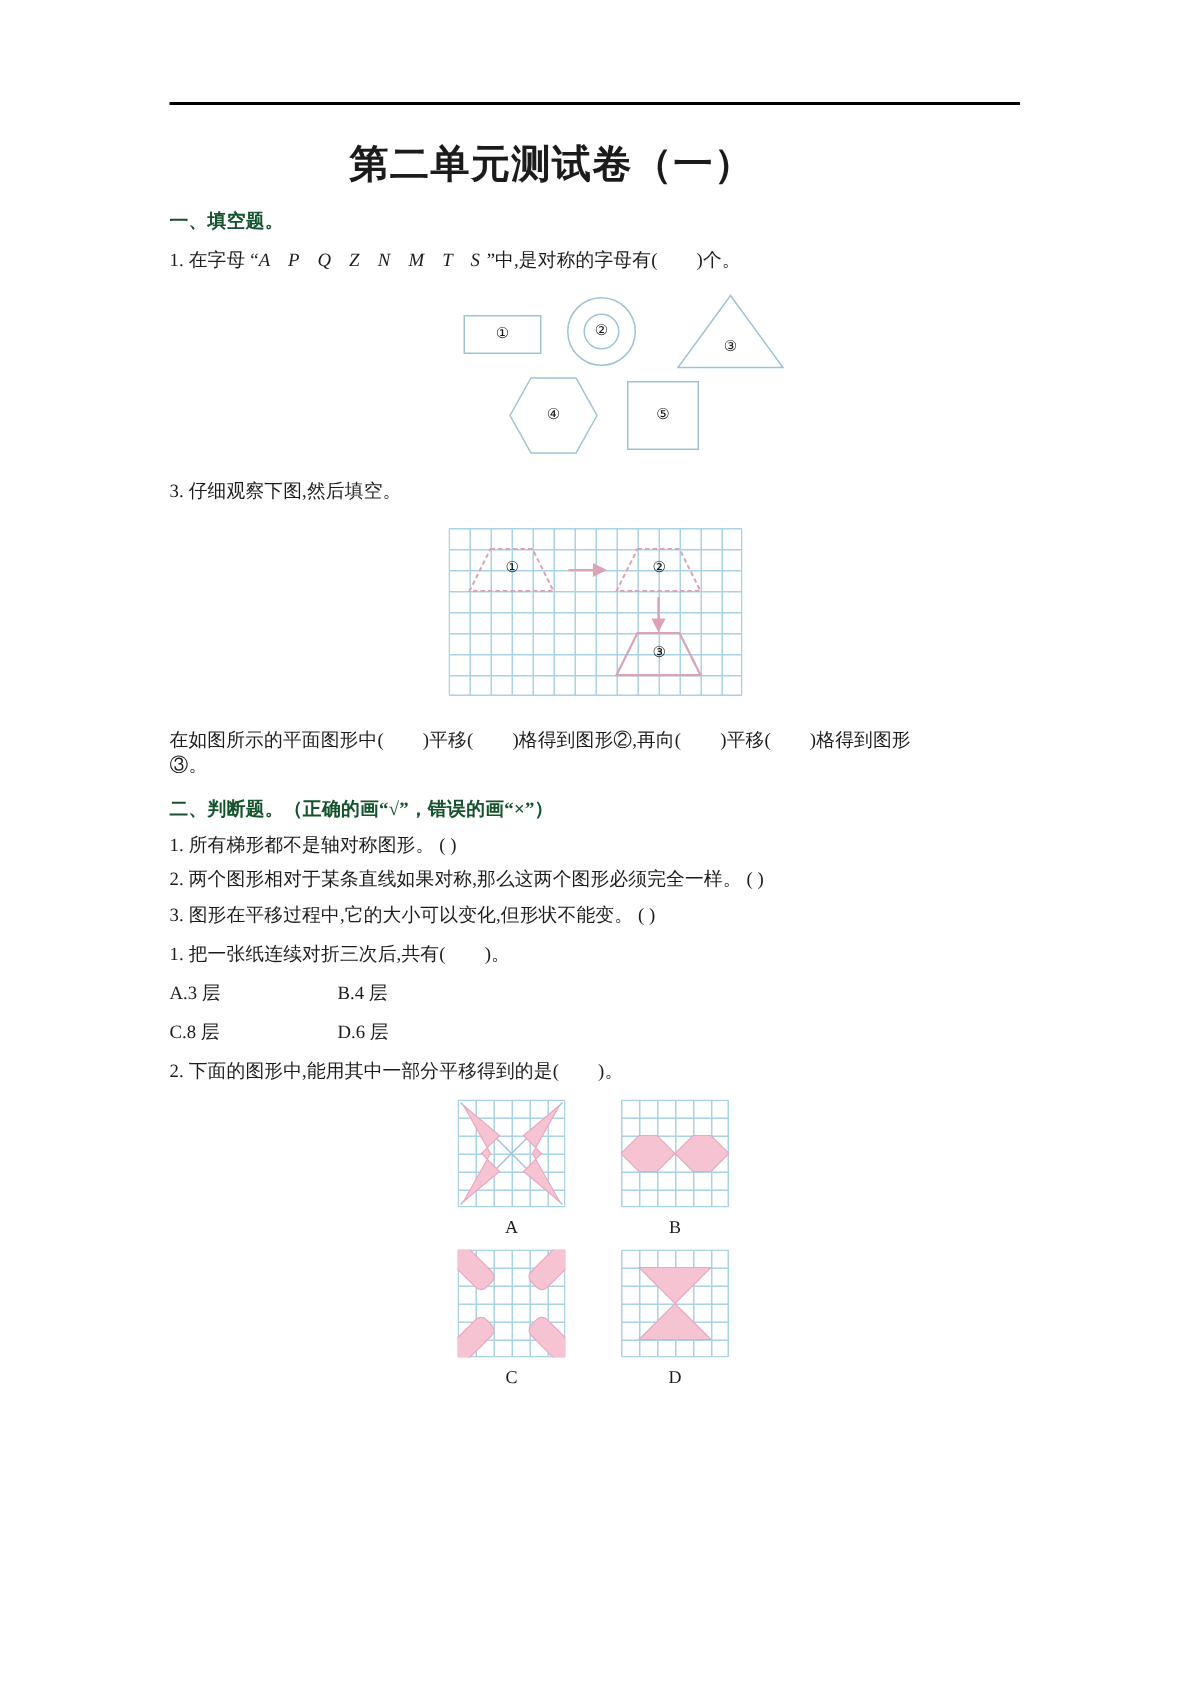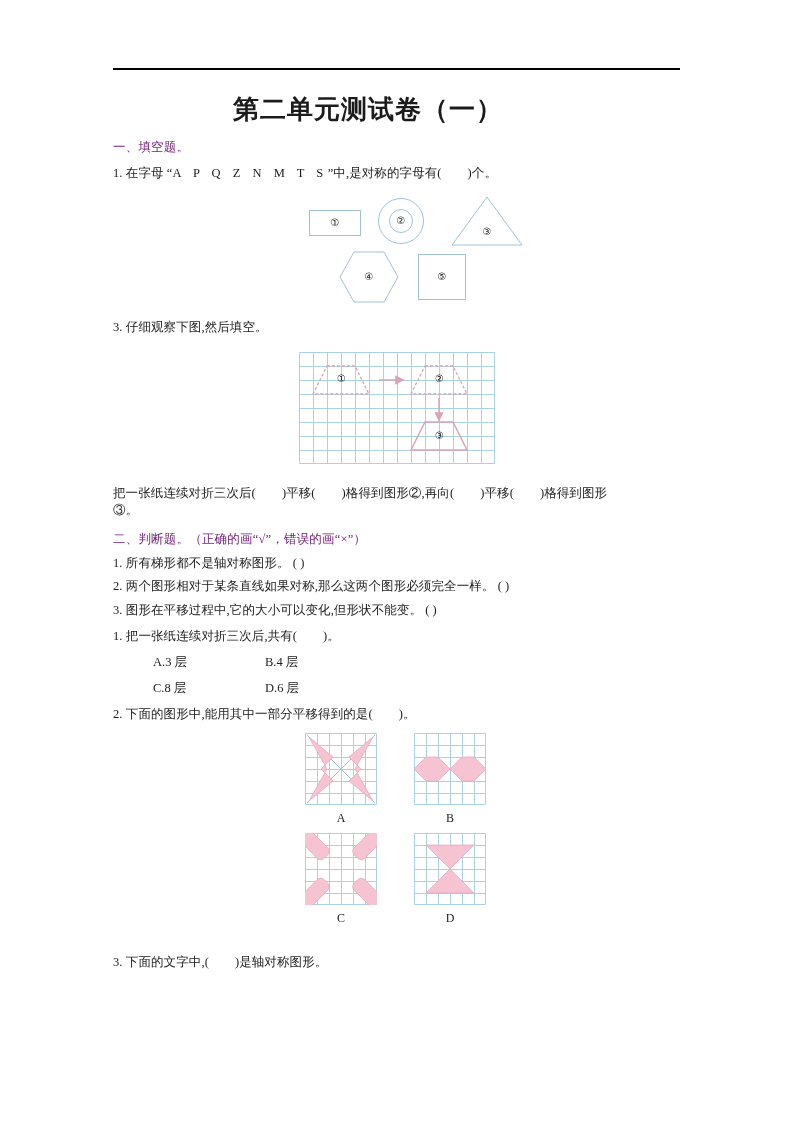--- a/index.html
+++ b/index.html
@@ -35,39 +35,39 @@
     padding-top: 92px;
     text-align: center;
     font-size: 26px;
     font-weight: bold;
     letter-spacing: 1px;
     font-family: "DejaVu Serif", "Liberation Serif", serif;
   }
   .section-head {
     font-size: 12.5px;
     margin-top: 12px;
-    color: #701a75;
+    color: #14532d;
     letter-spacing: .2px;
+    font-weight: bold;
   }
   .q-line {
     font-size: 12.5px;
     margin-top: 9px;
     letter-spacing: .1px;
     line-height: 1.35;
   }
   .q-line.tight { margin-top: 7px; }
-  .spaced-letters { letter-spacing: 4.5px; }
+  .spaced-letters { letter-spacing: 4.5px; font-style: italic; }
   .paren { letter-spacing: 0; }
   .blank { display: inline-block; width: 26px; }
 
   .opt-row {
     font-size: 12.5px;
     margin-top: 9px;
     display: flex;
-    margin-left: 40px;
   }
   .opt-row .opt { width: 112px; }
 
   
   .fig-shapes {
     position: relative;
     height: 118px;
     margin-top: 10px;
   }
   .shp {
@@ -253,21 +253,21 @@
           <polygon points="140,68 136.5,61 143.5,61"></polygon>
         </g>
       </svg>
       <span class="lbl-sm" style="left:38px; top:21px;">①</span>
       <span class="lbl-sm" style="left:136px; top:21px;">②</span>
       <span class="lbl-sm" style="left:136px; top:78px;">③</span>
     </div>
   </div>
 
   <div class="q-line">
-    <span>把一张纸连续对折三次后(</span><span class="blank"></span><span>)平移(</span><span class="blank"></span><span>)格得到图形②,再向(</span><span class="blank"></span><span>)平移(</span><span class="blank"></span><span>)格得到图形③。</span>
+    <span>在如图所示的平面图形中(</span><span class="blank"></span><span>)平移(</span><span class="blank"></span><span>)格得到图形②,再向(</span><span class="blank"></span><span>)平移(</span><span class="blank"></span><span>)格得到图形③。</span>
   </div>
 
   <div class="section-head">二、判断题。（正确的画“√”，错误的画“×”）</div>
 
   <div class="q-line tight">
     <span>1.</span>
     <span>所有梯形都不是轴对称图形。</span>
     <span class="paren">(        )</span>
   </div>
   <div class="q-line tight">
@@ -417,19 +417,15 @@
             <line x1="71.5" y1="0.5" x2="71.5" y2="71.5"></line>
           </g>
           <polygon points="12,12 60,12 36,36" fill="#f6c3d2" stroke="#e8a9bf" stroke-width="0.8"></polygon>
           <polygon points="12,60 60,60 36,36" fill="#f6c3d2" stroke="#e8a9bf" stroke-width="0.8"></polygon>
         </svg>
       </div>
       <div class="cap">D</div>
     </div>
   </div>
 
-  <div class="q-line">
-    <span>3.</span>
-    <span>下面的文字中,(</span><span class="blank"></span><span>)是轴对称图形。</span>
-  </div>
 
 
 </div>
 
 </body></html>

